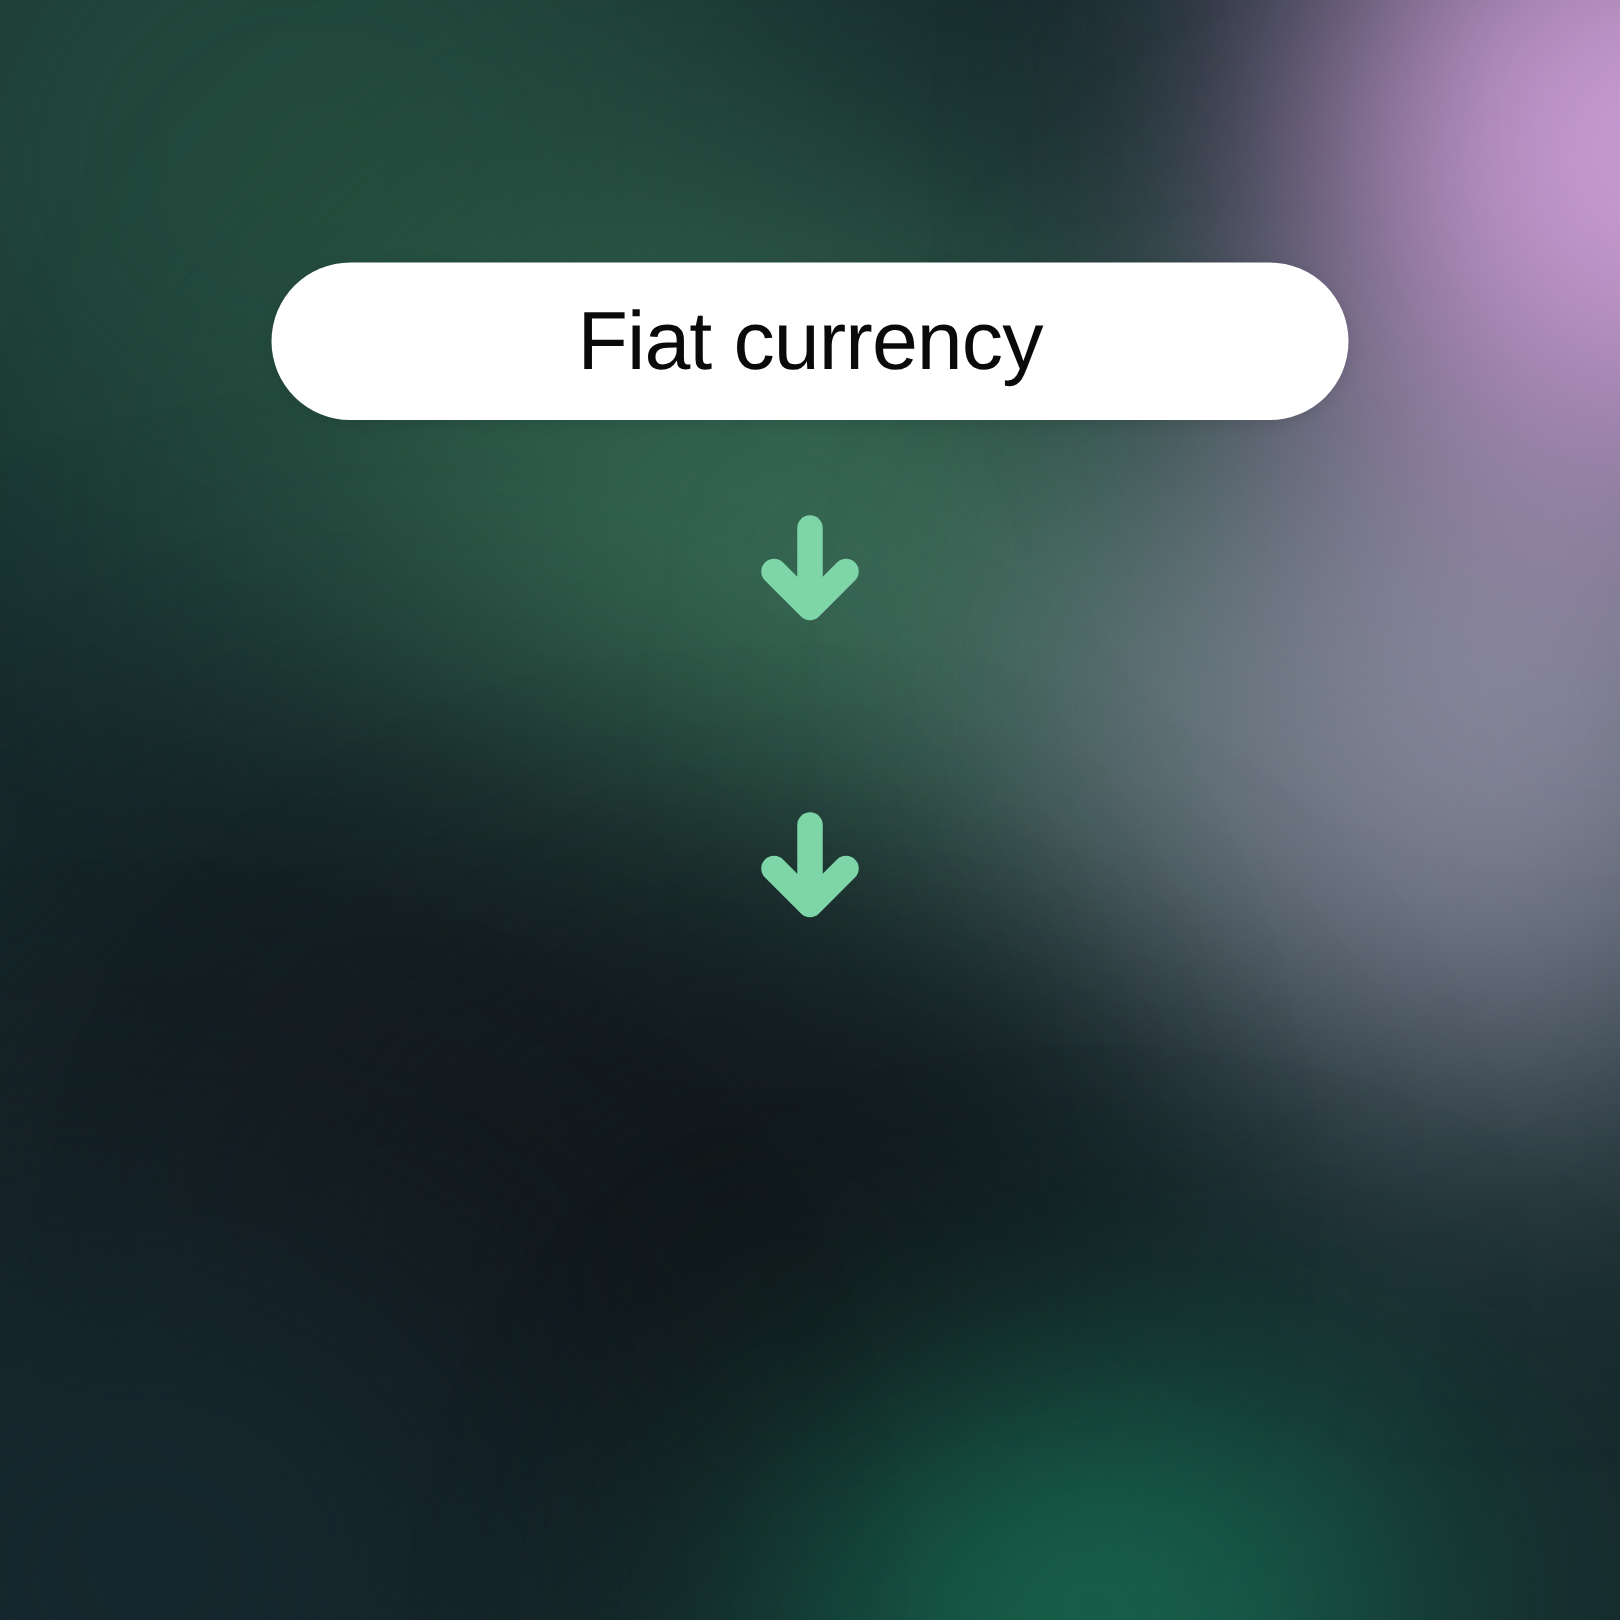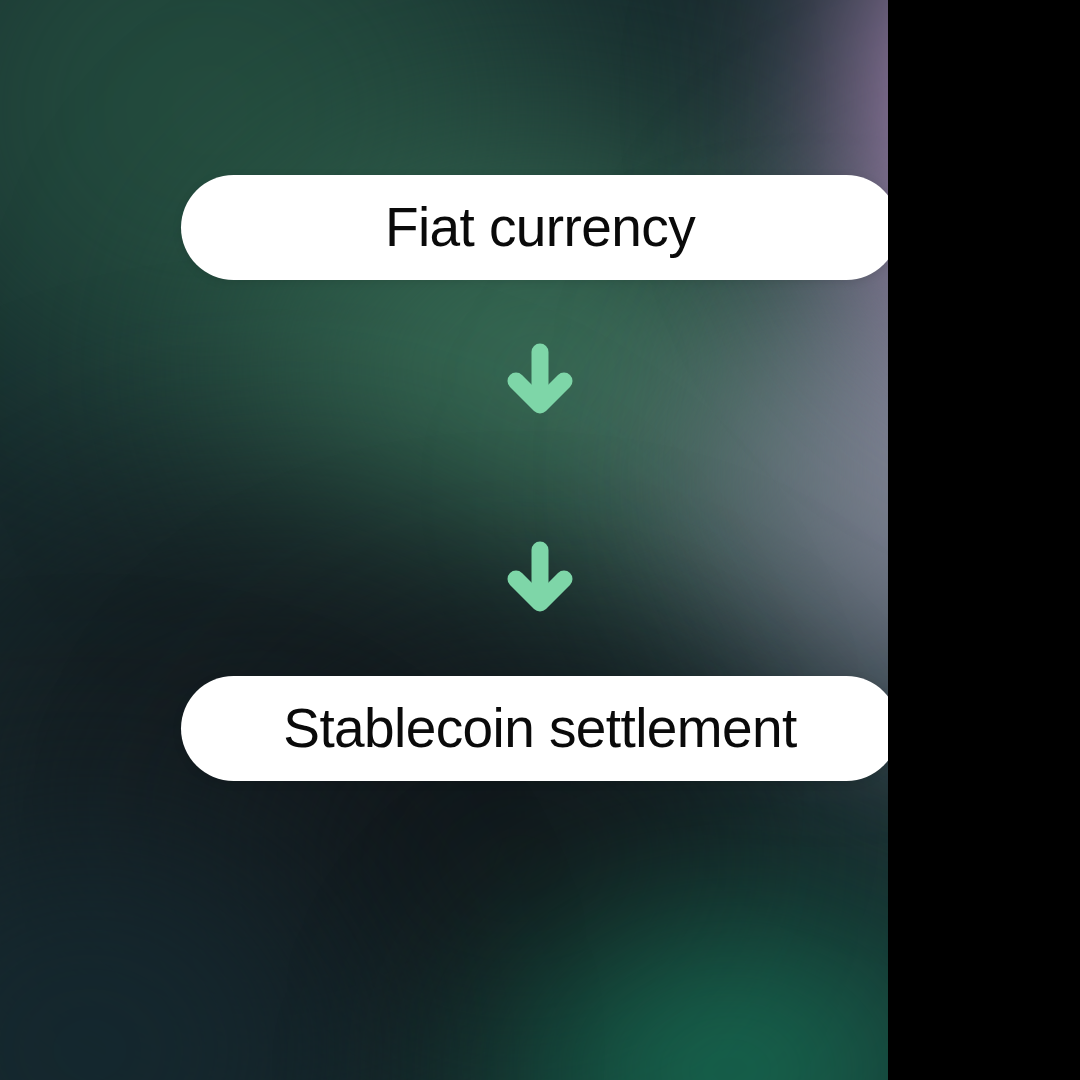--- a/index.html
+++ b/index.html
@@ -10,21 +10,21 @@
   }
   body {
     width: 1080px;
     height: 1080px;
     overflow: hidden;
     font-family: "Liberation Sans", "DejaVu Sans", sans-serif;
   }
 
   #stage {
     position: relative;
-    width: 888px;
+    width: 1080px;
     height: 1080px;
     overflow: hidden;
     isolation: isolate;
   }
 
   
   .bg-base {
     position: absolute;
     inset: 0;
     background: #16292c;
@@ -175,18 +175,15 @@
 
     <div class="arrow-slot">
       <svg class="arrow-icon" viewBox="0 0 78 78" aria-hidden="true">
         <g fill="none" stroke="#7ED6A8" stroke-width="17" stroke-linecap="round" stroke-linejoin="round">
           <line x1="39" y1="12" x2="39" y2="63"></line>
           <polyline points="15,41 39,65 63,41"></polyline>
         </g>
       </svg>
     </div>
 
-    <div class="pill">
-      <span class="pill-label">Stablecoin settlement</span>
-    </div>
 
   </div>
 </div>
 
 </body></html>

